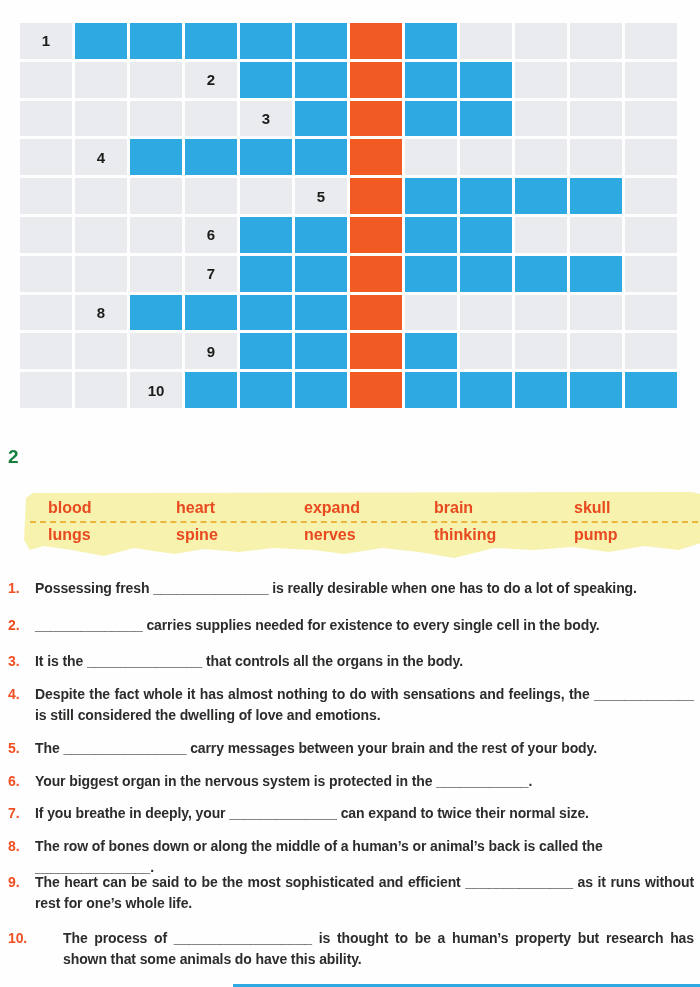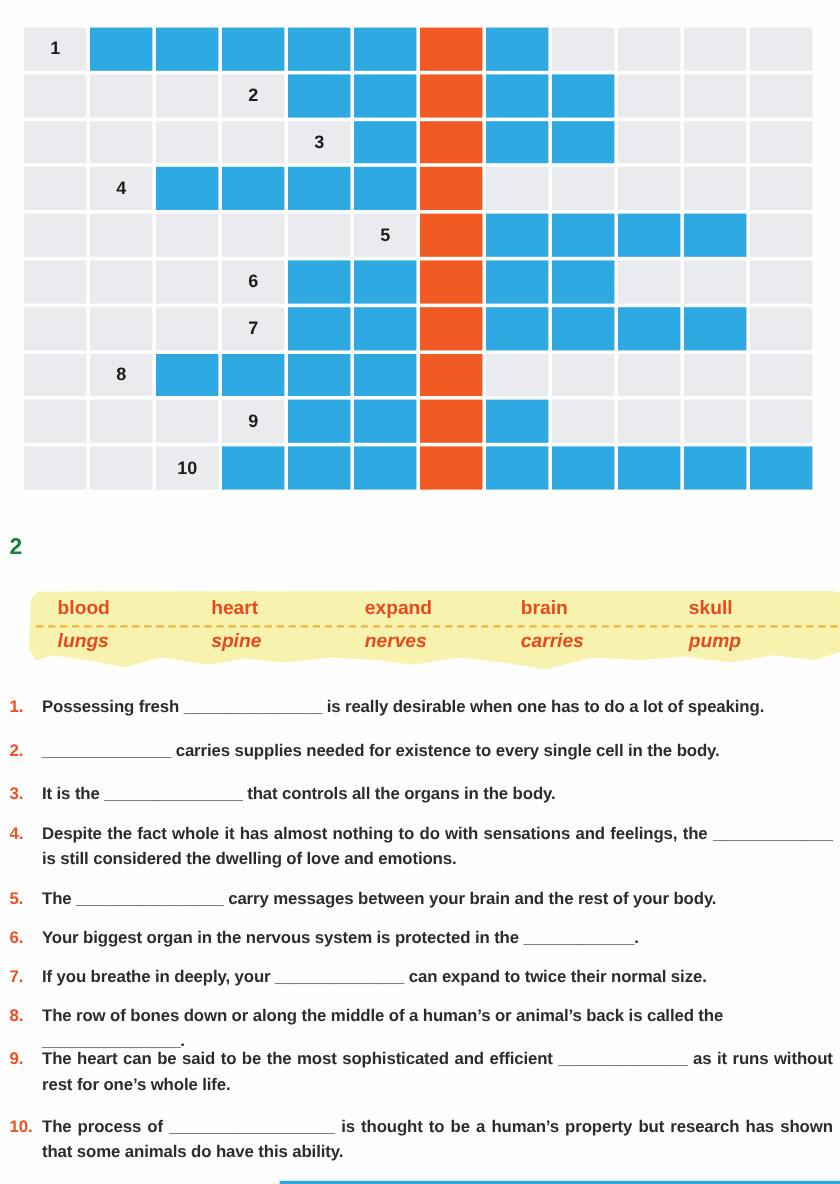--- a/index.html
+++ b/index.html
@@ -62,21 +62,21 @@
       150px 62px, 110px 56px, 80px 64px, 48px 58px, 20px 54px,
       6px 58px, 0px 48px
     );
   }
   .wordrow{
     position:absolute;left:24px;right:8px;
     display:grid;
     grid-template-columns:128px 128px 130px 140px auto;
   }
   .wordrow.r1{top:7px;}
-  .wordrow.r2{top:34px;font-style:italic;}
+  .wordrow.r2{top:34px;}
   .word{
     color:var(--word-color,#e8491f);
     font-size:16px;font-weight:bold;
   }
   .wordbox-divider{
     position:absolute;left:6px;right:6px;top:29px;
     border-top:2px dashed var(--divider,#edb53c);
   }
 
   
@@ -88,21 +88,21 @@
   }
   .snum{
     flex:0 0 27px;
     color:var(--number-color,#f04f23);
     font-weight:bold;
   }
   .stext{flex:1;font-weight:bold;}
   .stext.just{text-align:justify;}
   .s1{top:578px;} .s2{top:615px;} .s3{top:651px;} .s4{top:684px;}
   .s5{top:738px;} .s6{top:771px;} .s7{top:803px;} .s8{top:836px;}
-  .s9{top:872px;} .s10{top:928px;}
+  .s9{top:872px;} .s10{top:928px;gap:28px;}
 
   
   .bottom-bar{
     position:absolute;left:233px;top:984px;width:467px;height:3px;
     background:var(--blue,#2fa9e1);
   }
 </style>
 </head>
 <body>
 
@@ -241,21 +241,21 @@
       <span class="word">heart</span>
       <span class="word">expand</span>
       <span class="word">brain</span>
       <span class="word">skull</span>
     </div>
     <div class="wordbox-divider"></div>
     <div class="wordrow r2">
       <span class="word">lungs</span>
       <span class="word">spine</span>
       <span class="word">nerves</span>
-      <span class="word">carries</span>
+      <span class="word">thinking</span>
       <span class="word">pump</span>
     </div>
   </div>
 
   <div>
     <div class="sentence s1">
       <span class="snum">1.</span>
       <div class="stext">Possessing fresh _______________ is really desirable when one has to do a lot of speaking.</div>
     </div>
     <div class="sentence s2">

